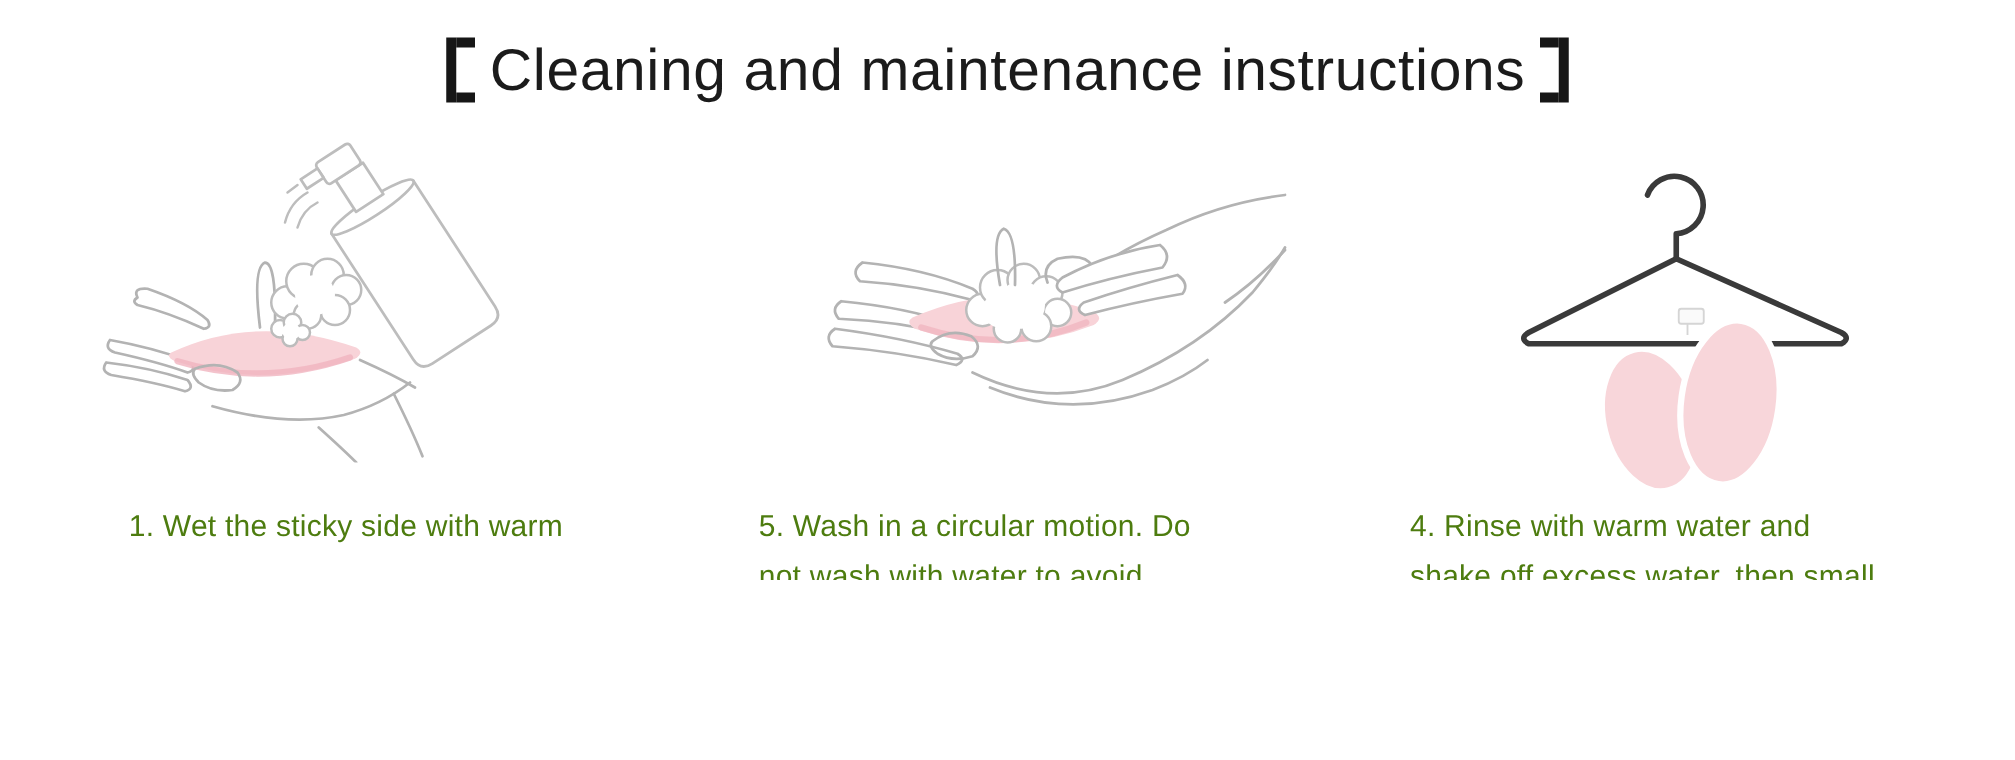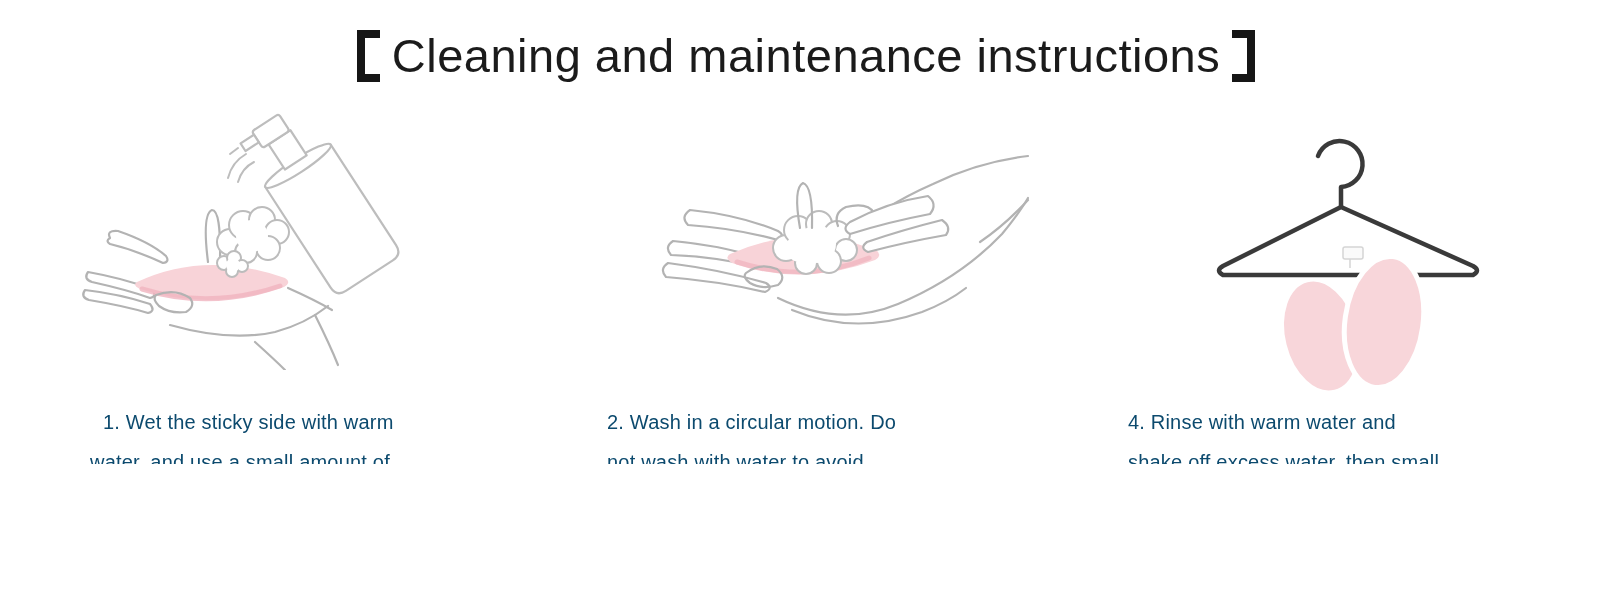--- a/index.html
+++ b/index.html
@@ -20,21 +20,21 @@
   .bracket-r{border-right:8px solid #161616;}
   .bracket-l::before,.bracket-l::after{content:"";position:absolute;left:0;width:15px;height:8px;background:#161616;}
   .bracket-r::before,.bracket-r::after{content:"";position:absolute;right:0;width:15px;height:8px;background:#161616;}
   .bracket::before{top:0;}
   .bracket::after{bottom:0;}
   
   .illus{position:absolute;}
   .illus svg{display:block;}
   
   .caption{
-    position:absolute;top:402px;color:#0c4a6e;font-size:20px;line-height:40px;letter-spacing:0.2px;
+    position:absolute;top:402px;color:#4d7c0f;font-size:24px;line-height:40px;letter-spacing:0.2px;
   }
   .cap-line{white-space:nowrap;}
   .cap-line.indent{padding-left:13px;}
 </style>
 </head>
 <body>
 
 <div class="canvas">
 
   <div class="title-row">
@@ -143,25 +143,24 @@
       </g>
       <g>
         <ellipse cx="131" cy="226" rx="37" ry="57" transform="rotate(-14 131 226)" fill="#f8d6da" stroke="#ffffff" stroke-width="3"></ellipse>
         <ellipse cx="194" cy="212" rx="39" ry="66" transform="rotate(8 194 212)" fill="#f8d6da" stroke="#ffffff" stroke-width="5"></ellipse>
       </g>
     </svg>
   </div>
 
   <div class="caption" style="left:90px;">
     <div class="cap-line indent">1. Wet the sticky side with warm</div>
-    <div class="cap-line">water, and use a small amount of</div>
   </div>
 
   <div class="caption" style="left:607px;">
-    <div class="cap-line">2. Wash in a circular motion. Do</div>
+    <div class="cap-line">5. Wash in a circular motion. Do</div>
     <div class="cap-line">not wash with water to avoid</div>
   </div>
 
   <div class="caption" style="left:1128px;">
     <div class="cap-line">4. Rinse with warm water and</div>
     <div class="cap-line">shake off excess water, then small</div>
   </div>
 
 </div>
 

